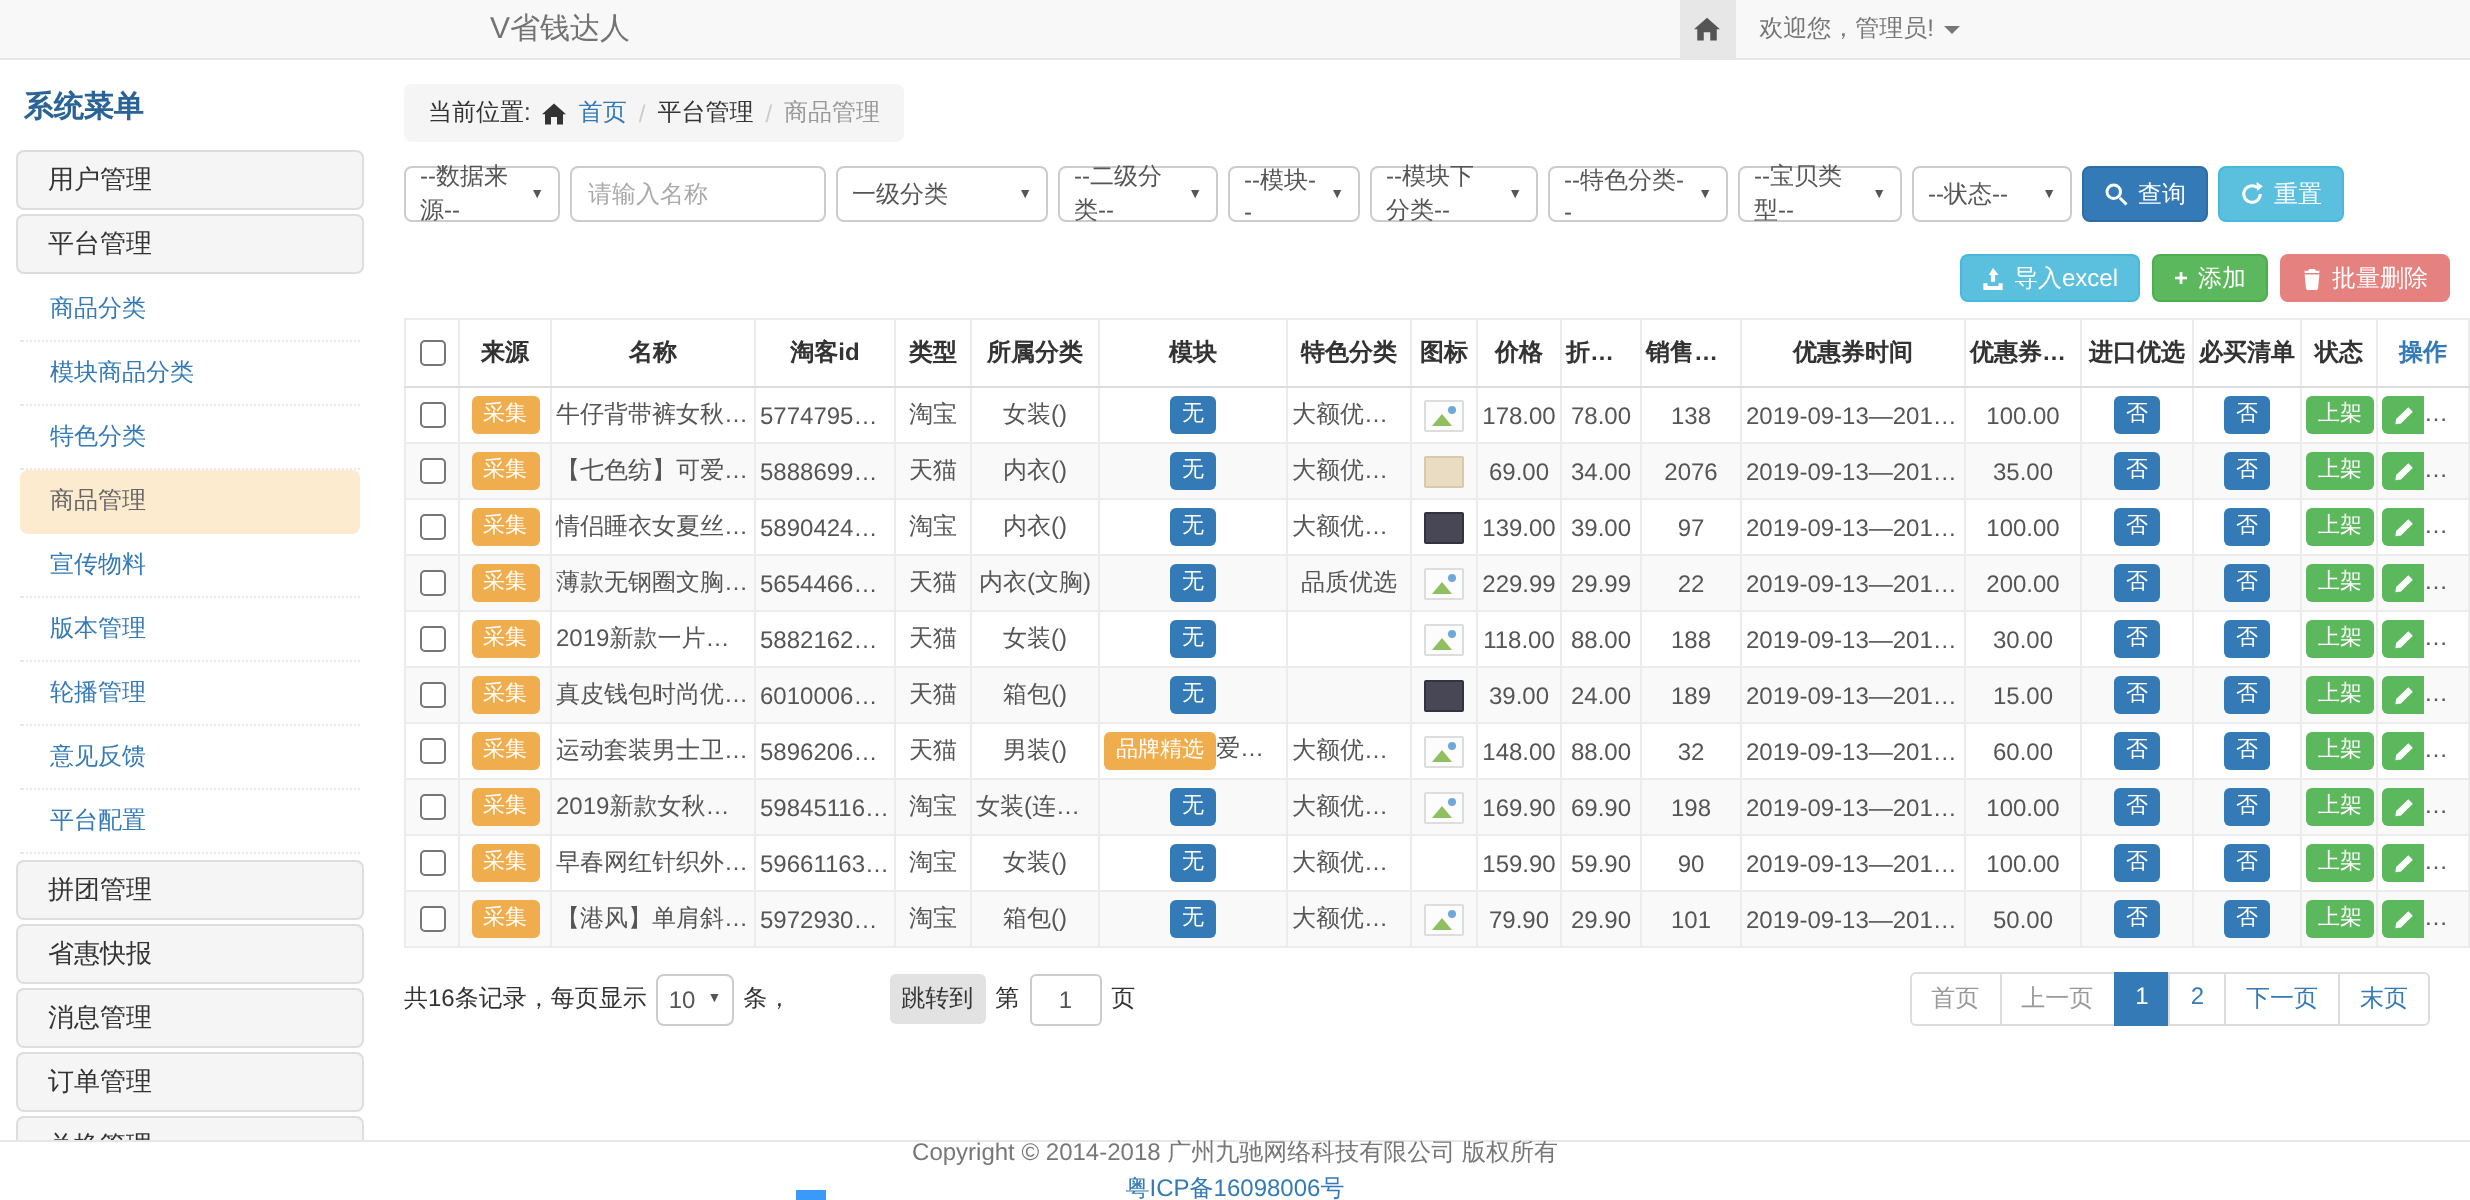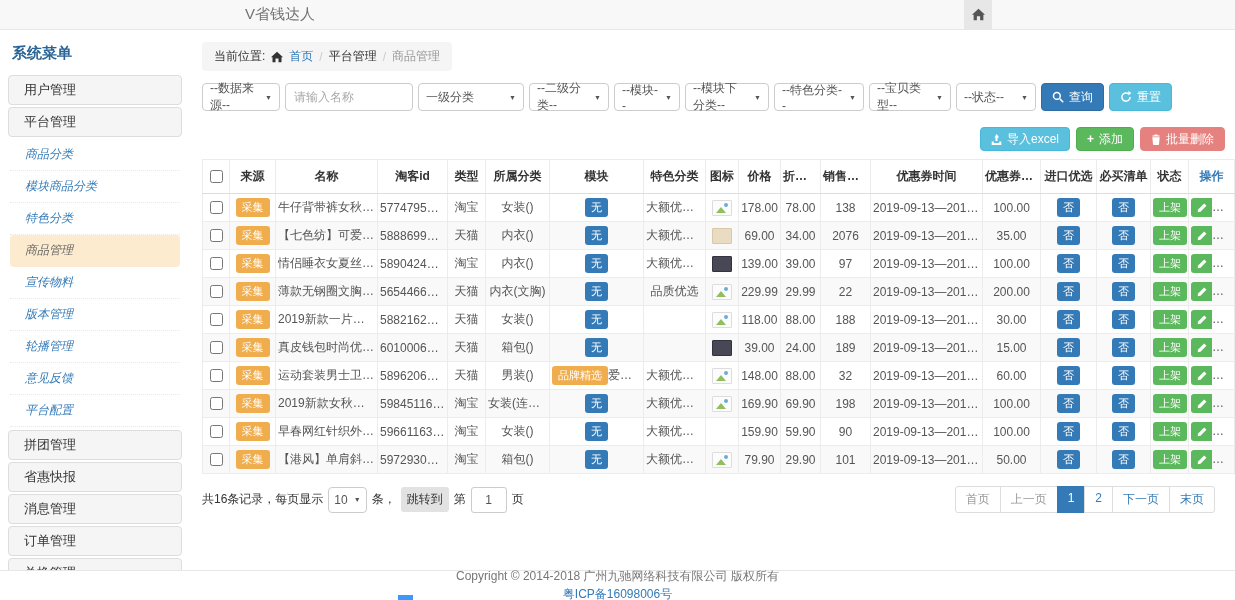--- a/index.html
+++ b/index.html
@@ -19,21 +19,21 @@
   .home-box { width:28px; background:#e7e7e7; display:flex; align-items:center; justify-content:center; color:#555; }
   .user-link { padding:0 12px; color:#777; display:flex; align-items:center; gap:5px; font-size:12px; }
   .caret-down { width:0; height:0; border-left:4px solid transparent; border-right:4px solid transparent; border-top:4px solid #777; }
 
   
   .layout { display:flex; height:570px; }
   .sidebar { width:182px; flex:none; padding:12px 0 0 8px; }
   .sidebar-heading { color:#2a6496; font-size:15px; font-weight:bold; margin:2px 0 12px 4px; }
   .menu-panel { background:#f5f5f5; border:1px solid #ddd; border-radius:4px;
                 padding:5px 15px; margin-bottom:2px; color:#333; font-size:13px; cursor:pointer; }
-  .submenu { margin:2px 0 3px 0;font-style:italic; }
+  .submenu { margin:2px 0 3px 0; }
   .submenu a { display:block; padding:7px 15px; margin:0 2px; color:#337ab7; font-size:12px;
                border-bottom:1px dotted #e8e8e8; }
   .submenu a.active { background:#fdebcf; border-radius:4px; color:#666; border-bottom-color:transparent; }
 
   .main { flex:1; min-width:0; padding:12px 10px 0 20px; }
 
   
   .breadcrumb { background:#f5f5f5; border-radius:4px; padding:6px 12px; display:inline-flex;
                 align-items:center; gap:6px; font-size:12px; margin-bottom:12px; color:#333; }
   .breadcrumb .sep { color:#ccc; }
@@ -81,21 +81,21 @@
            border-left:5px solid transparent; border-right:5px solid transparent; border-bottom:6px solid #8fbf5f; }
   .thumb.broken::before { content:""; position:absolute; right:3px; top:2px; width:4px; height:4px;
            border-radius:50%; background:#6fa8dc; }
   .thumb.beige { background:#e9dcc3; border-color:#d8c9a8; }
   .thumb.dark { background:#474756; border-color:#33333f; }
 
   
   .pagination-row { display:flex; justify-content:space-between; align-items:center; margin-top:12px; color:#333; }
   .pg-left { display:flex; align-items:center; gap:5px; }
   .per-page { height:26px; padding:0 5px; }
-  .jump-label { background:#e2e2e2; border-radius:3px; padding:4px 6px; color:#333; cursor:pointer; }
+  .jump-label { background:#e2e2e2; border-radius:3px; padding:4px 6px; color:#333; cursor:pointer;margin-left:44px; }
   .jump-input { width:36px; height:26px; border:1px solid #ccc; border-radius:3px; text-align:center; font-size:12px; color:#555; }
   .pager { display:flex; margin-right:10px; }
   .pager a { border:1px solid #ddd; padding:4px 10px; color:#337ab7; margin-left:-1px; background:#fff; font-size:12px; }
   .pager a:first-child { border-radius:3px 0 0 3px; margin-left:0; }
   .pager a:last-child { border-radius:0 3px 3px 0; }
   .pager a.active { background:#337ab7; border-color:#337ab7; color:#fff; }
   .pager a.disabled { color:#999; cursor:default; }
 
   
   .footer { position:absolute; left:0; right:0; bottom:0; height:30px; background:#fff;
@@ -109,20 +109,24 @@
 
 <header class="topbar">
   <div class="brand">V省钱达人</div>
   <div class="topbar-right">
     <a class="home-box">
       <span style="display:flex">
         <svg width="13" height="13" viewBox="0 0 16 16">
             <path fill="currentColor" d="M8 1L0 8.2h2V15h4v-5h4v5h4V8.2h2z"></path>
           </svg>
       </span>
+    </a>
+    <a class="user-link">
+      <span>欢迎您，管理员! </span>
+      <span class="caret-down"></span>
     </a>
   </div>
 </header>
 
 <div class="layout">
   <aside class="sidebar">
     <div class="sidebar-heading">系统菜单</div>
     <div id="sidebar-menu">
         <div class="menu-panel">用户管理</div>
         <div class="menu-panel">平台管理</div>

